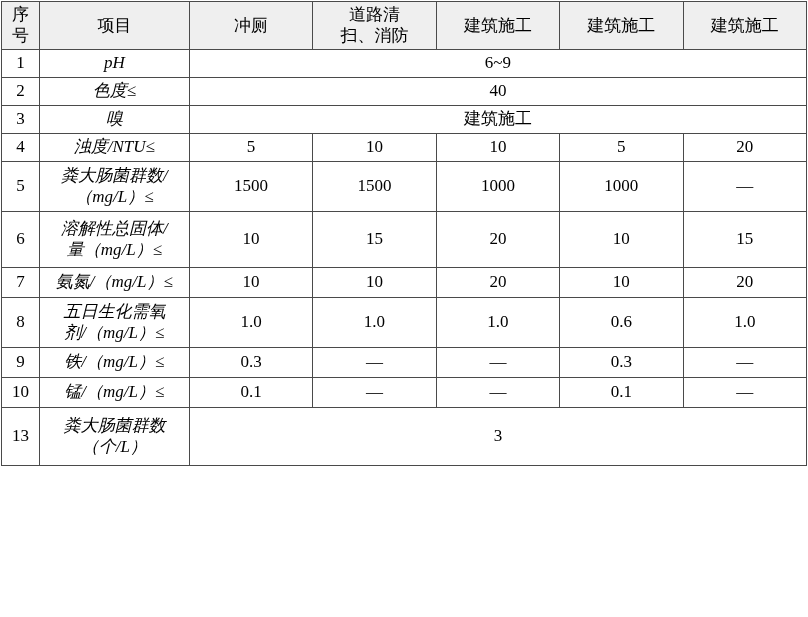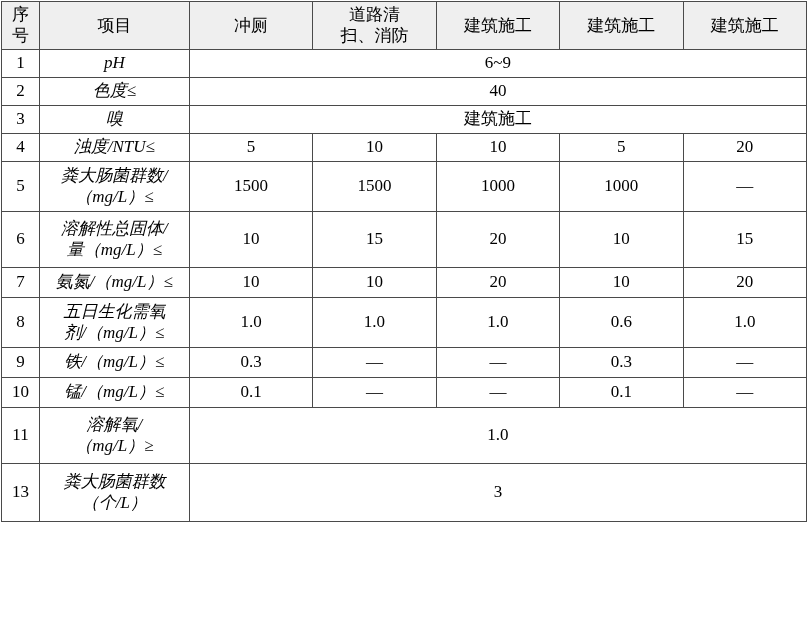--- a/index.html
+++ b/index.html
@@ -171,28 +171,20 @@
         </tr>
         <tr style="height: 30px;">
           <td class="idx">10</td>
           <td class="item">锰/（mg/L）≤</td>
           <td class="val">0.1</td>
           <td class="val dash">—</td>
           <td class="val dash">—</td>
           <td class="val">0.1</td>
           <td class="val dash">—</td>
         </tr>
-        <tr style="height: 56px;">
-          <td class="idx">11</td>
-          <td class="item">
-            <span class="two-line">溶解氧/</span>
-            <span class="two-line">（mg/L）≥</span>
-          </td>
-          <td colspan="5" class="span-all">1.0</td>
-        </tr>
         <tr style="height: 58px;">
           <td class="idx">13</td>
           <td class="item">
             <span class="two-line">粪大肠菌群数</span>
             <span class="two-line">（个/L）</span>
           </td>
           <td colspan="5" class="span-all">3</td>
         </tr>
       </tbody>
   </table>

